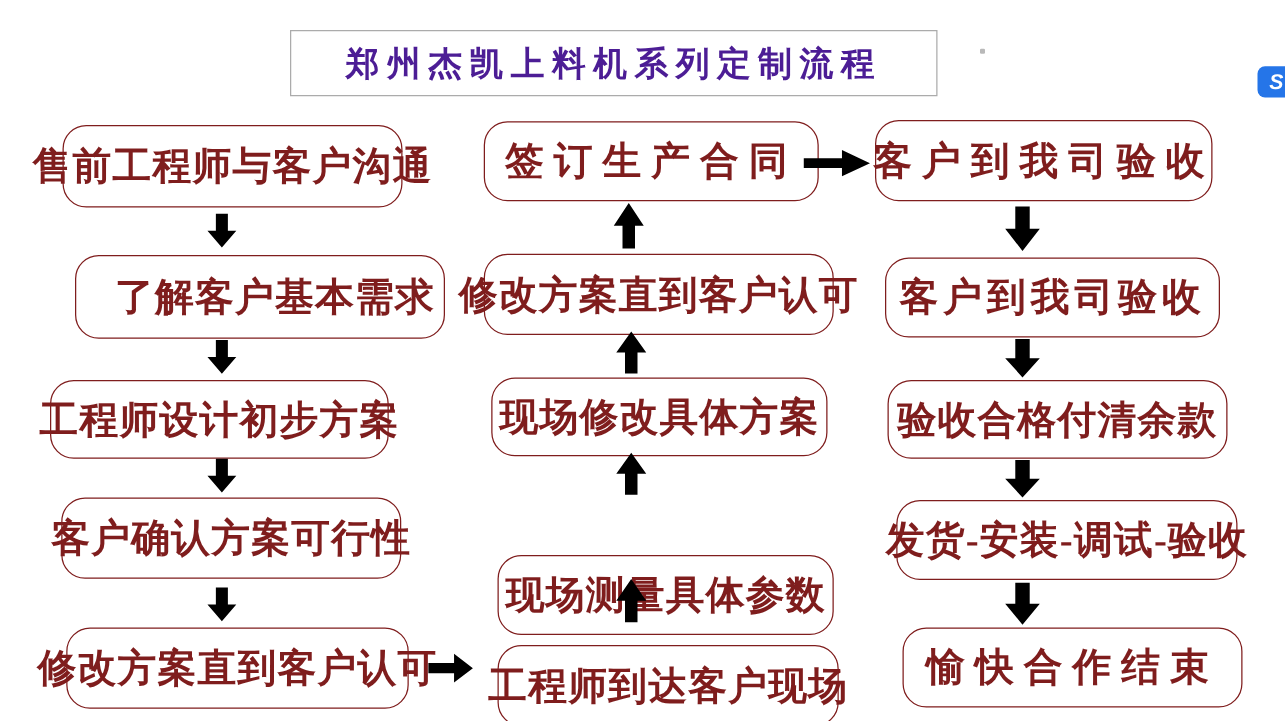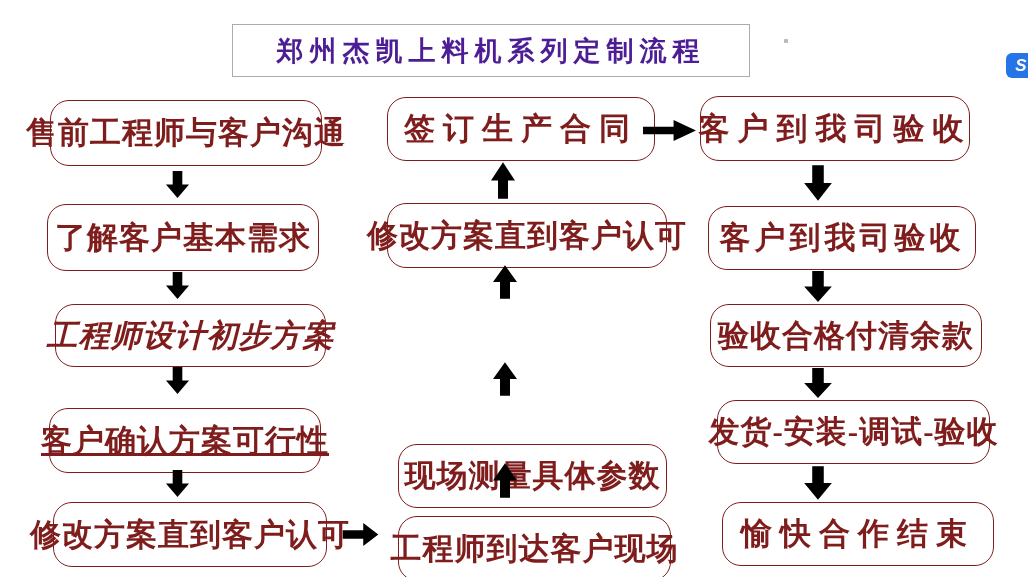--- a/index.html
+++ b/index.html
@@ -46,27 +46,28 @@
     <defs>
       <polygon id="arrDown" points="8,1 18,1 18,15 25,15 13,29 1,15 8,15"></polygon>
       <polygon id="arrUp" points="13,1 25,15 18,15 18,29 8,29 8,15 1,15"></polygon>
       <polygon id="arrRight" points="1,8 31,8 31,1 53,12 31,23 31,16 1,16"></polygon>
     </defs>
   </svg>
 
   <div class="title">郑州杰凯上料机系列定制流程</div>
 
   <div class="node" style="left: 50px; top: 100px; width: 270px; height: 64px; letter-spacing: 1px;">售前工程师与客户沟通</div>
-  <div class="node" style="left: 47px; top: 204px; width: 270px; height: 65px; letter-spacing: 1px;">了解客户基本需求</div>
-  <div class="node" style="left: 55px; top: 304px; width: 269px; height: 61px; letter-spacing: 1px; font-style: italic;">工程师设计初步方案</div>
-  <div class="node" style="left: 49px; top: 408px; width: 270px; height: 63px; letter-spacing: 1px; text-decoration: underline;">客户确认方案可行性</div>
+  <div class="node" style="left: 60px; top: 204px; width: 270px; height: 65px; letter-spacing: 1px; padding-left: 24px;">了解客户基本需求</div>
+  <div class="node" style="left: 40px; top: 304px; width: 269px; height: 61px; letter-spacing: 1px;">工程师设计初步方案</div>
+  <div class="node" style="left: 49px; top: 398px; width: 270px; height: 63px; letter-spacing: 1px;">客户确认方案可行性</div>
   <div class="node" style="left: 53px; top: 502px; width: 272px; height: 63px; letter-spacing: 1px;">修改方案直到客户认可</div>
 
   <div class="node" style="left: 360px; top: 97px; width: 266px; height: 62px; letter-spacing: 8px; margin-left: 27px;">签订生产合同</div>
   <div class="node" style="left: 387px; top: 203px; width: 278px; height: 63px; letter-spacing: 1px;">修改方案直到客户认可</div>
+  <div class="node" style="left: 393px; top: 302px; width: 267px; height: 61px; letter-spacing: 1px;">现场修改具体方案</div>
   <div class="node" style="left: 398px; top: 398px; width: 267px; height: 62px; letter-spacing: 1px; margin-top: 46px;">现场测量具体参数</div>
   <div class="node" style="left: 398px; top: 516px; width: 271px; height: 63px; letter-spacing: 1px;">工程师到达客户现场</div>
 
   <div class="node" style="left: 700px; top: 96px; width: 268px; height: 63px; letter-spacing: 8px;">客户到我司验收</div>
   <div class="node" style="left: 708px; top: 206px; width: 266px; height: 62px; letter-spacing: 4px;">客户到我司验收</div>
   <div class="node" style="left: 710px; top: 304px; width: 270px; height: 61px; letter-spacing: 1px;">验收合格付清余款</div>
   <div class="node" style="left: 717px; top: 400px; width: 271px; height: 62px; letter-spacing: 1px;">发货-安装-调试-验收</div>
   <div class="node" style="left: 722px; top: 502px; width: 270px; height: 62px; letter-spacing: 8px; font-family: Liberation Mono, monospace;">愉快合作结束</div>
 
   <div class="arr" style="left:165px;top:170px;width:25px;height:29px">

